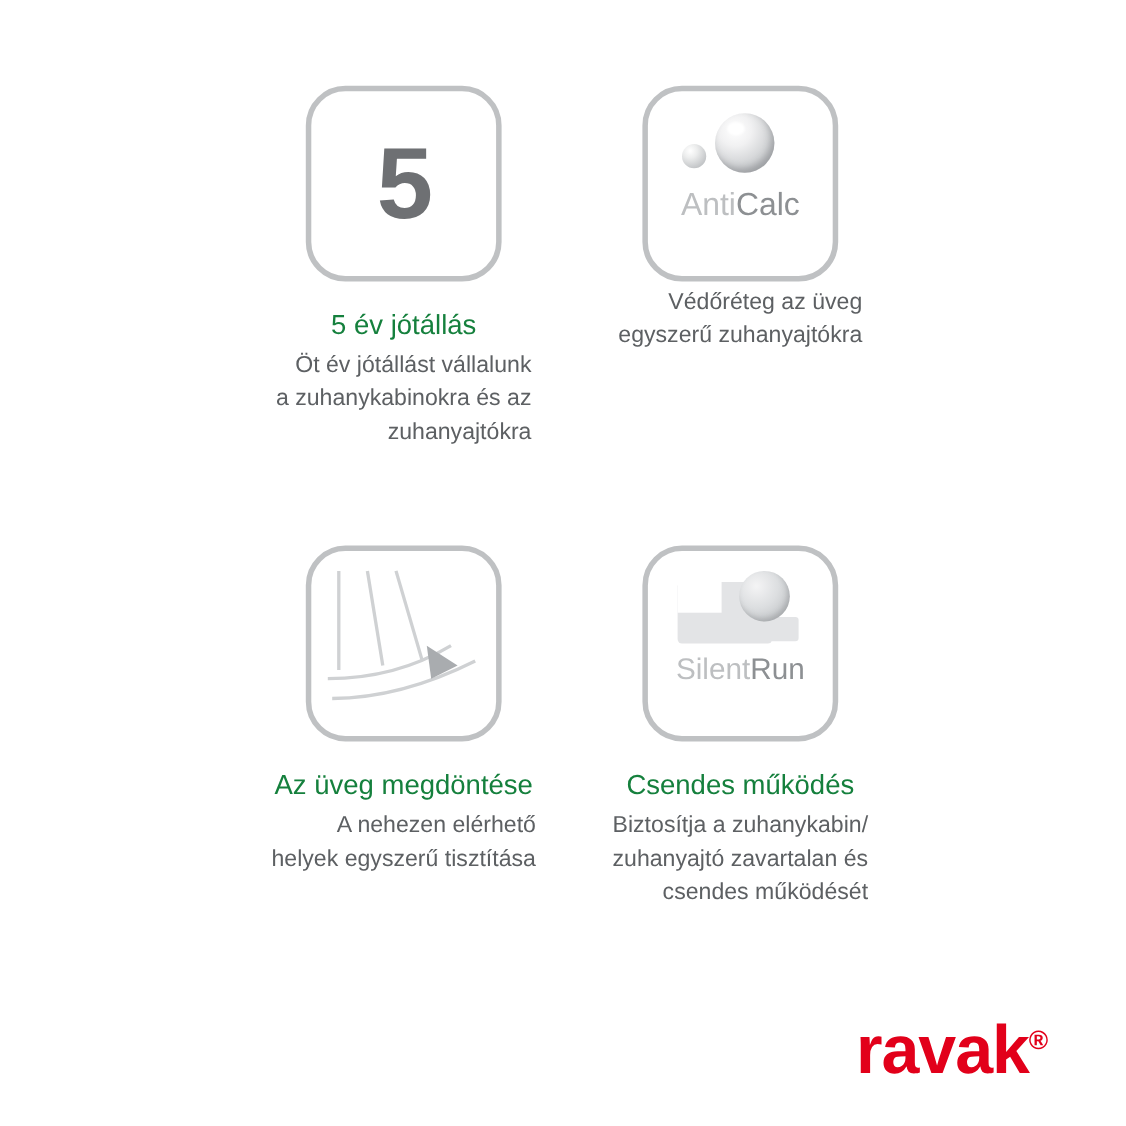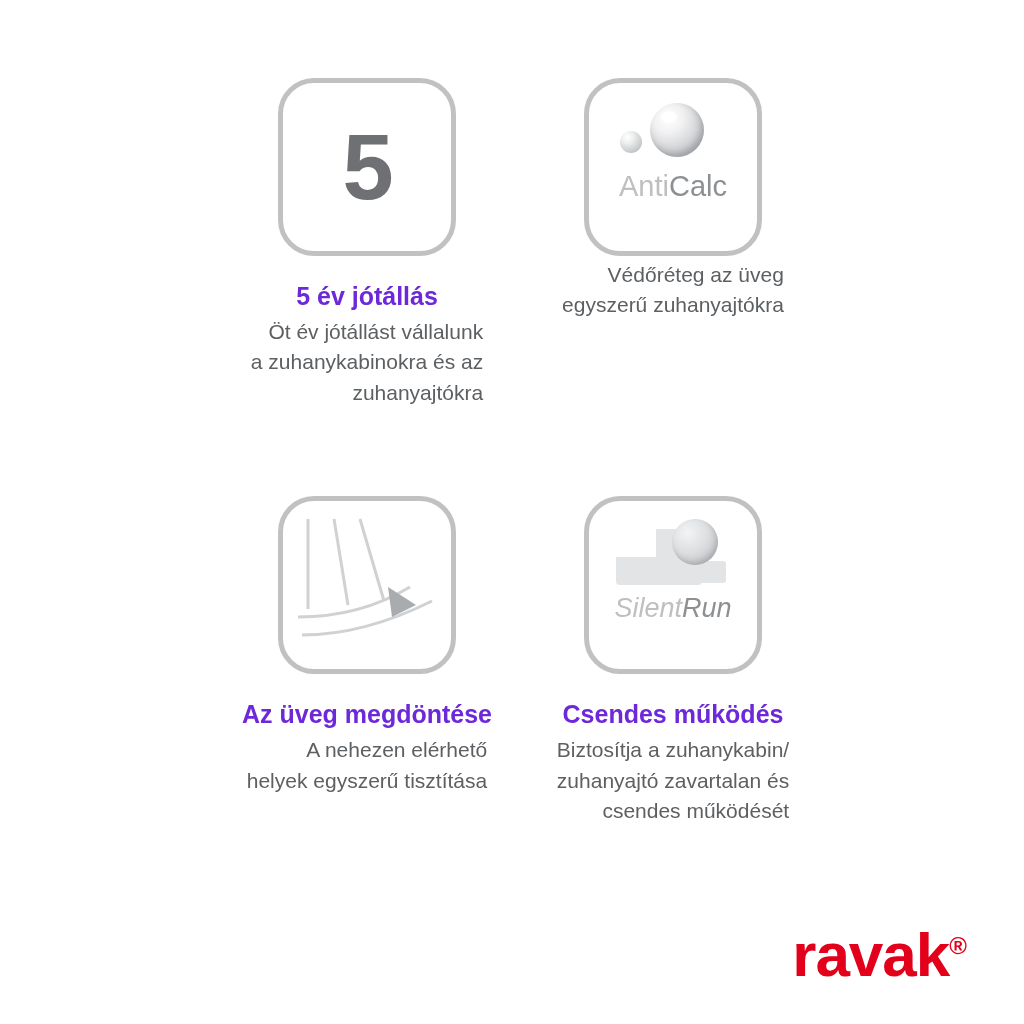--- a/index.html
+++ b/index.html
@@ -55,22 +55,22 @@
     font-size: 92px;
     font-weight: bold;
     color: #6e7073;
     line-height: 1;
     letter-spacing: -2px;
   }
 
   .feature-title {
     margin-top: 24px;
     font-size: 25px;
-    font-weight: bold;
-    color: #6d28d9;
+    font-weight: normal;
+    color: #15803d;
     text-align: center;
     line-height: 1.32;
     max-width: 280px;
   }
   .feature-desc {
     margin-top: 4px;
     font-size: 21px;
     color: #5d6063;
     text-align: right;
     line-height: 1.45;
@@ -130,21 +130,20 @@
   .tilt-art {
     width: 150px;
     height: 145px;
   }
 
   
   .silent-art {
     position: relative;
     width: 150px;
     height: 140px;
-    font-style: italic;
   }
   .roller-body {
     position: absolute;
     left: 18px;
     top: 14px;
     width: 86px;
     height: 56px;
     background: #e3e4e6;
     border-radius: 4px;
   }
@@ -182,21 +181,21 @@
     width: 150px;
     text-align: center;
     font-size: 27px;
     color: #bdbfc1;
   }
   .silent-text .dark { color: #8d9093; }
 
   
   .brand {
     position: absolute;
-    right: 58px;
+    right: 72px;
     bottom: 38px;
     font-size: 62px;
     font-weight: bold;
     color: #e2001a;
     letter-spacing: -1px;
     line-height: 1;
   }
   .brand .reg {
     font-size: 24px;
     vertical-align: super;

